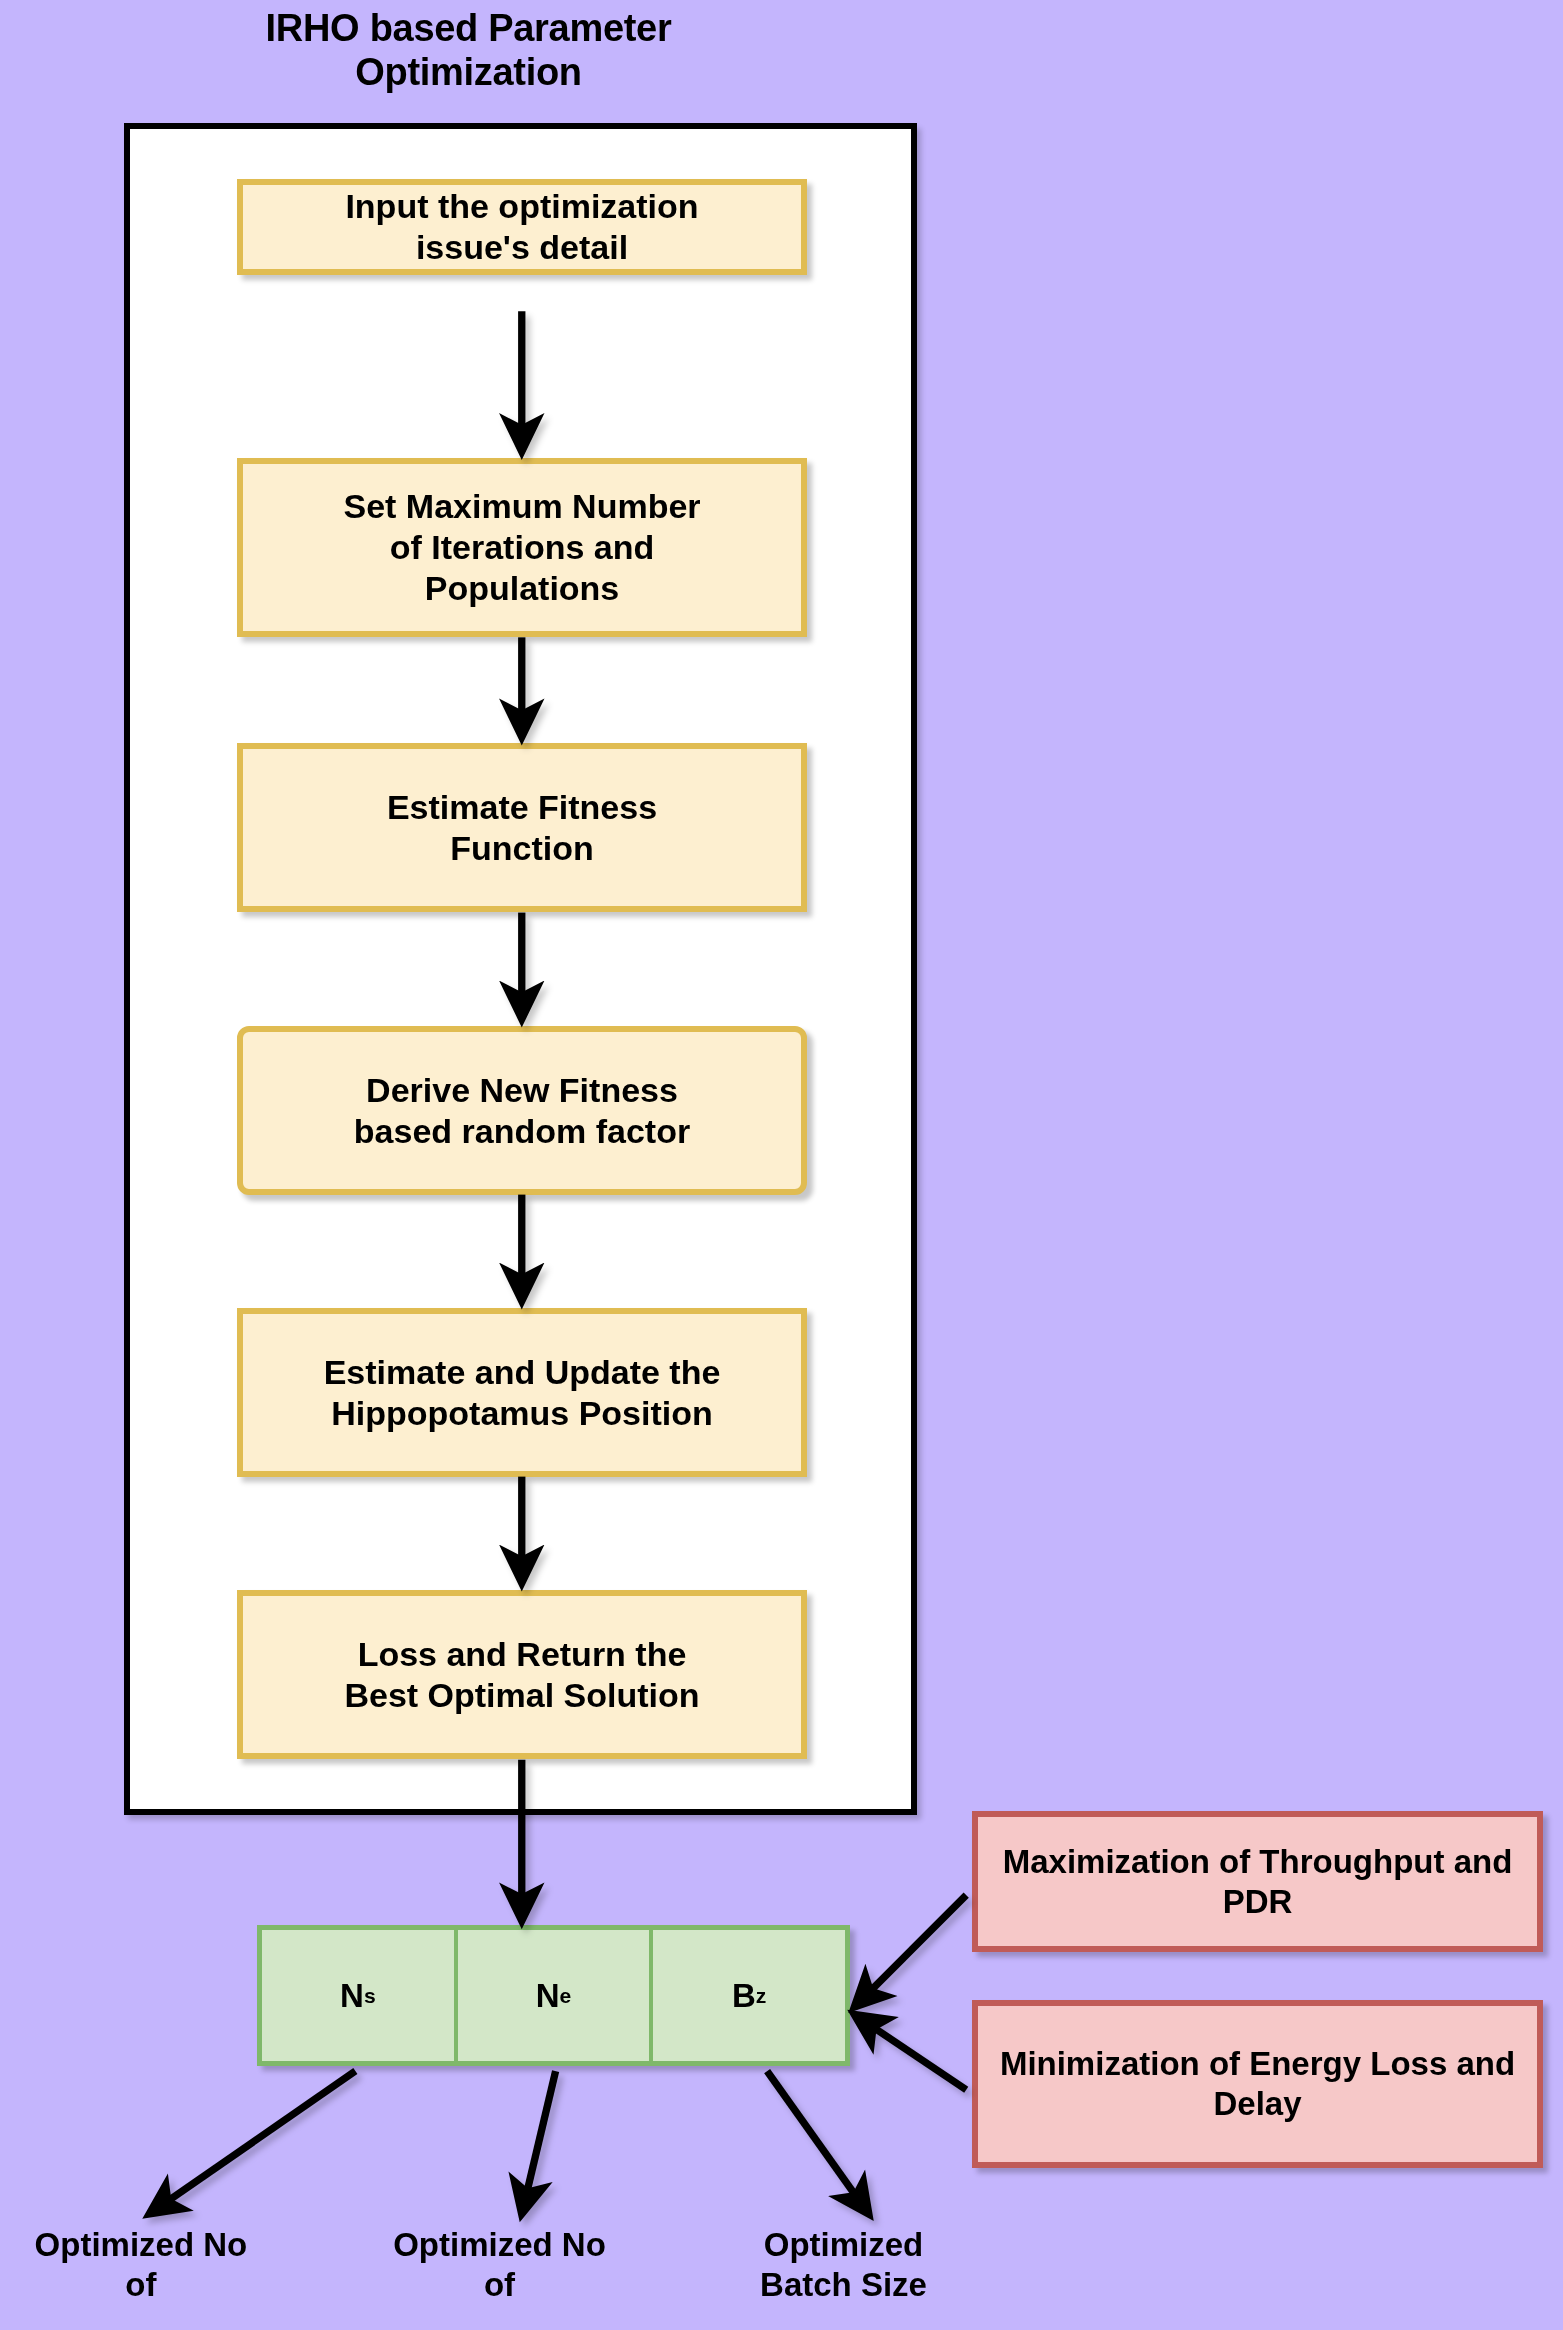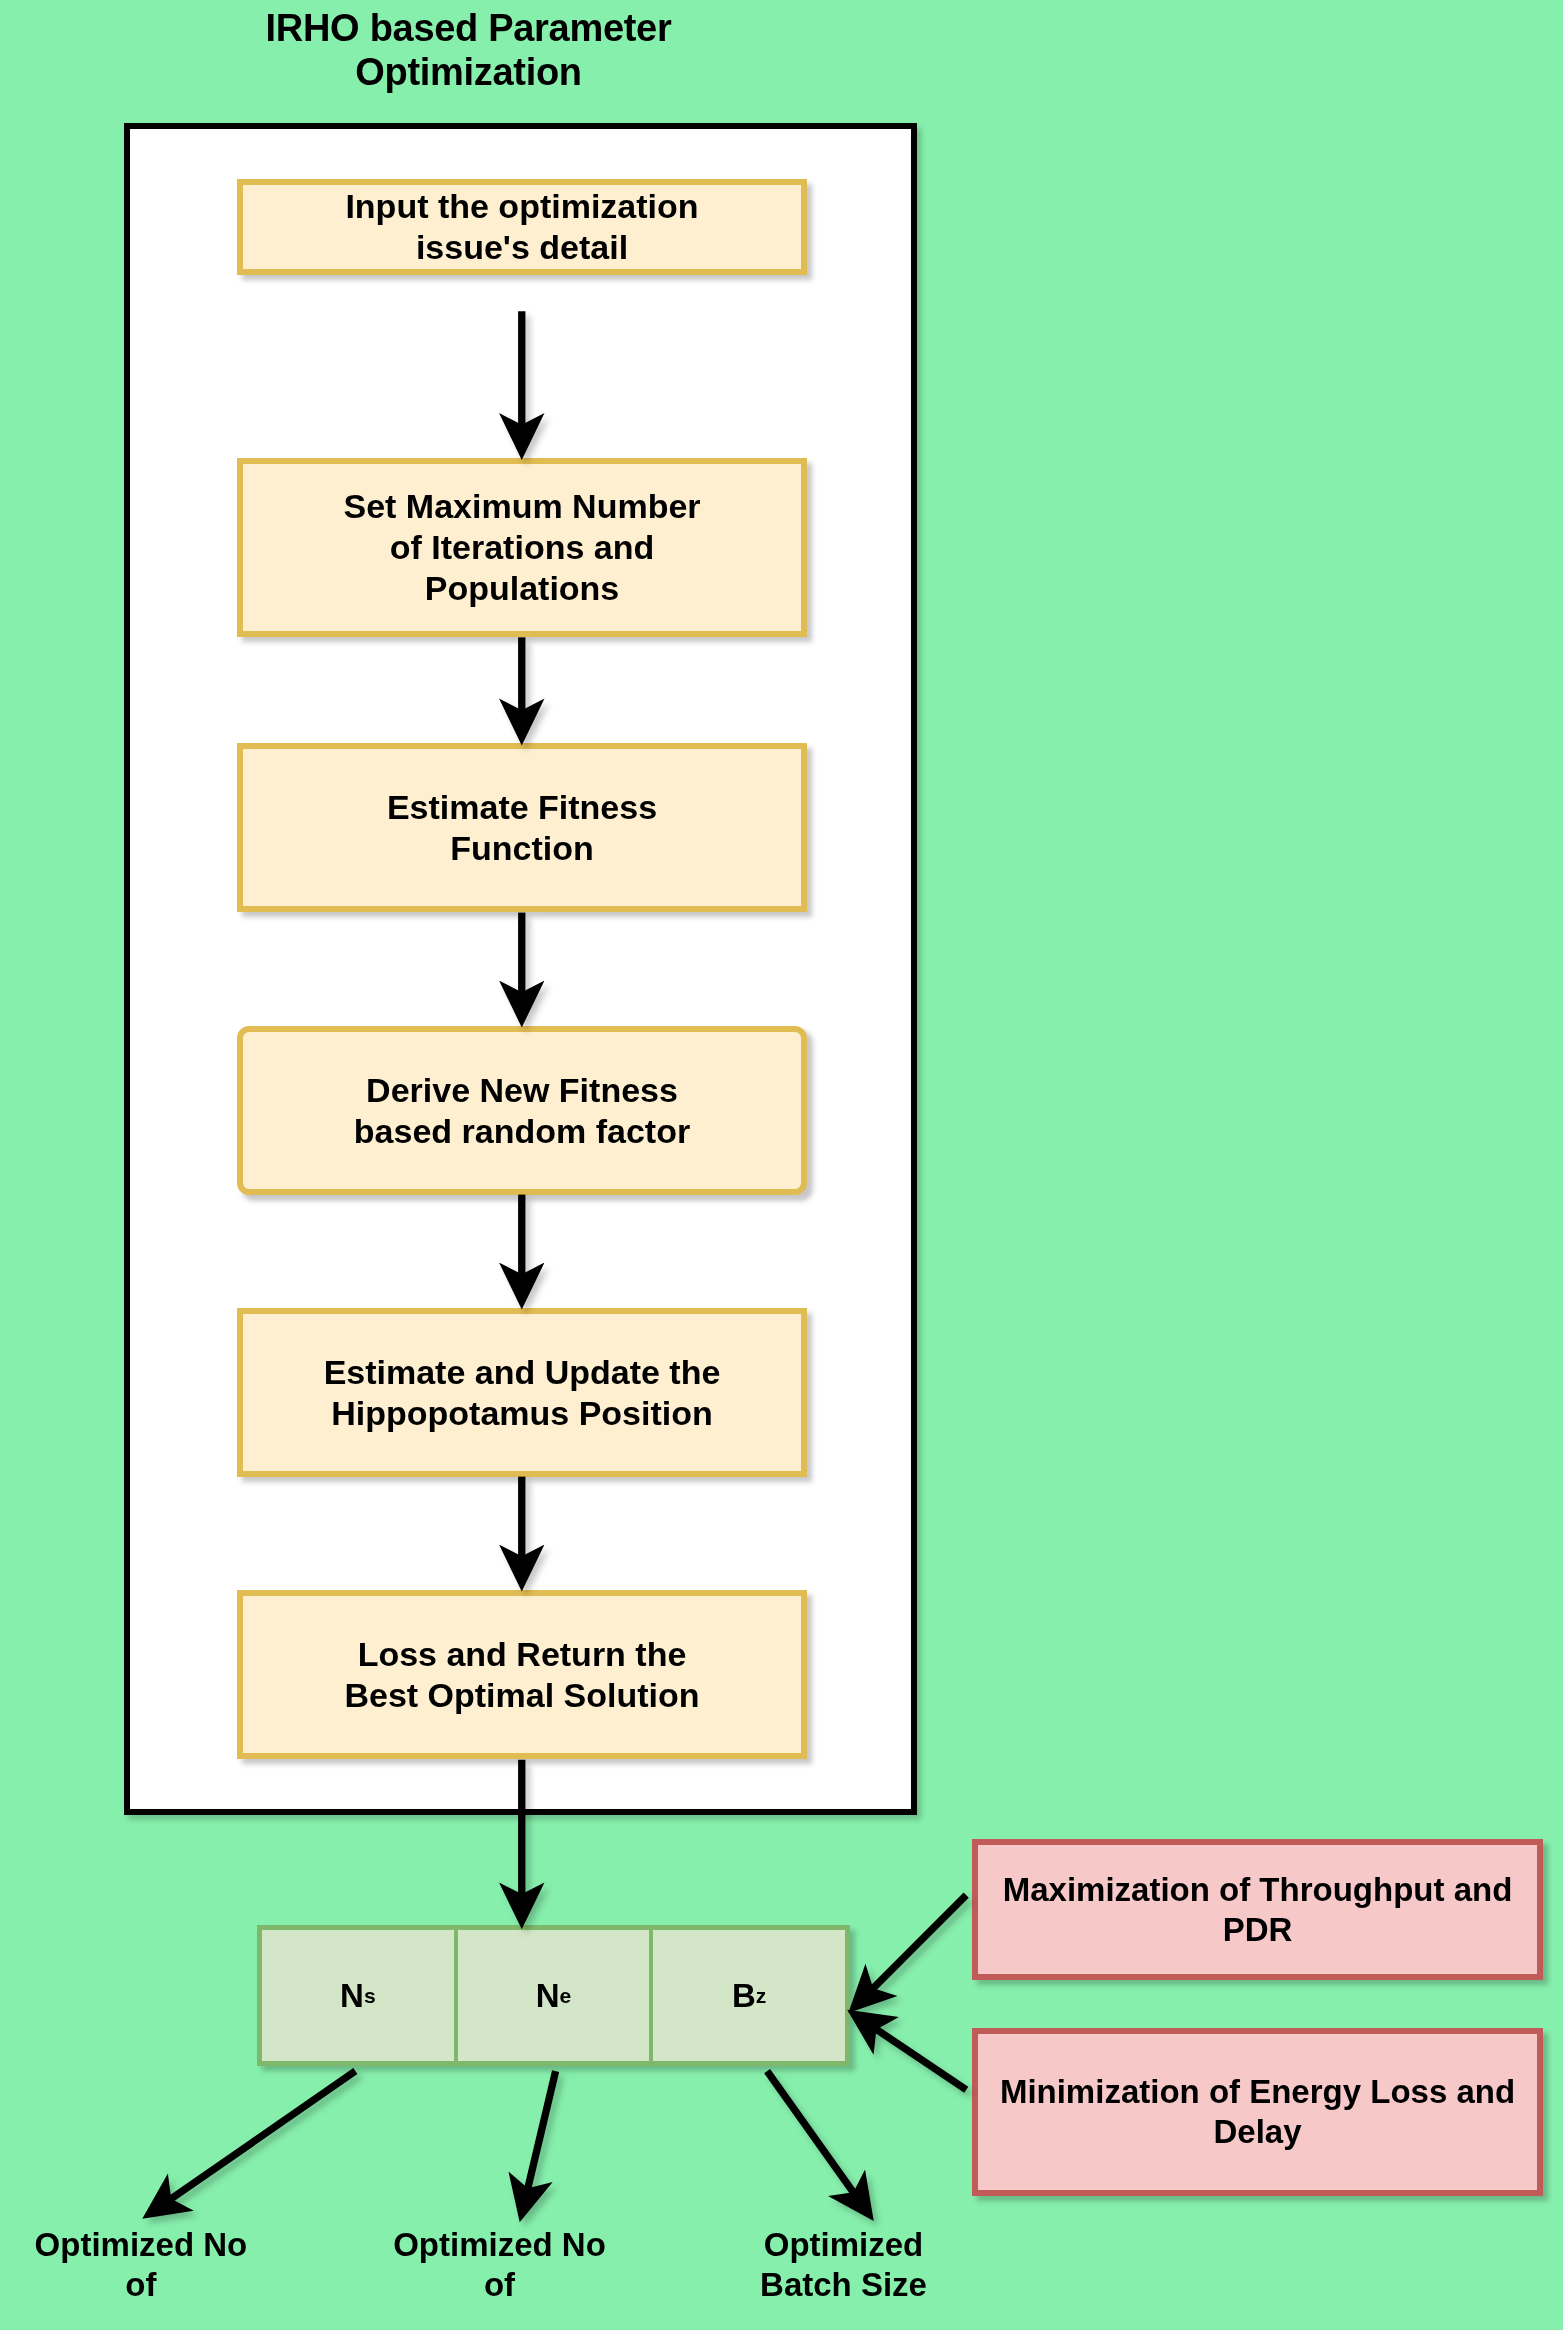--- a/index.html
+++ b/index.html
@@ -4,21 +4,21 @@
 <style>
   html, body {
     margin: 0;
     padding: 0;
     background: #ffffff;
   }
   #stage {
     position: relative;
     width: 1563px;
     height: 2330px;
-    background: #86efac;
+    background: #c4b5fd;
     overflow: hidden;
     font-family: "Liberation Sans", sans-serif;
   }
 
   
   #diagram-title {
     position: absolute;
     left: 181px;
     top: 5.6px;
     width: 575px;
@@ -107,21 +107,20 @@
     box-shadow: 5.1px 5.1px 5.1px rgba(0,0,0,0.22);
     display: flex;
     align-items: center;
     justify-content: flex-end;
     text-align: center;
     color: #000000;
     font-size: 33px;
     font-weight: bold;
     line-height: 1.2;
     padding: 3.4px 11.3px;
-    margin-top: 28px;
   }
 
   
   .out-label {
     position: absolute;
     text-align: center;
     font-size: 33px;
     font-weight: bold;
     color: #000000;
     line-height: 1.22;

